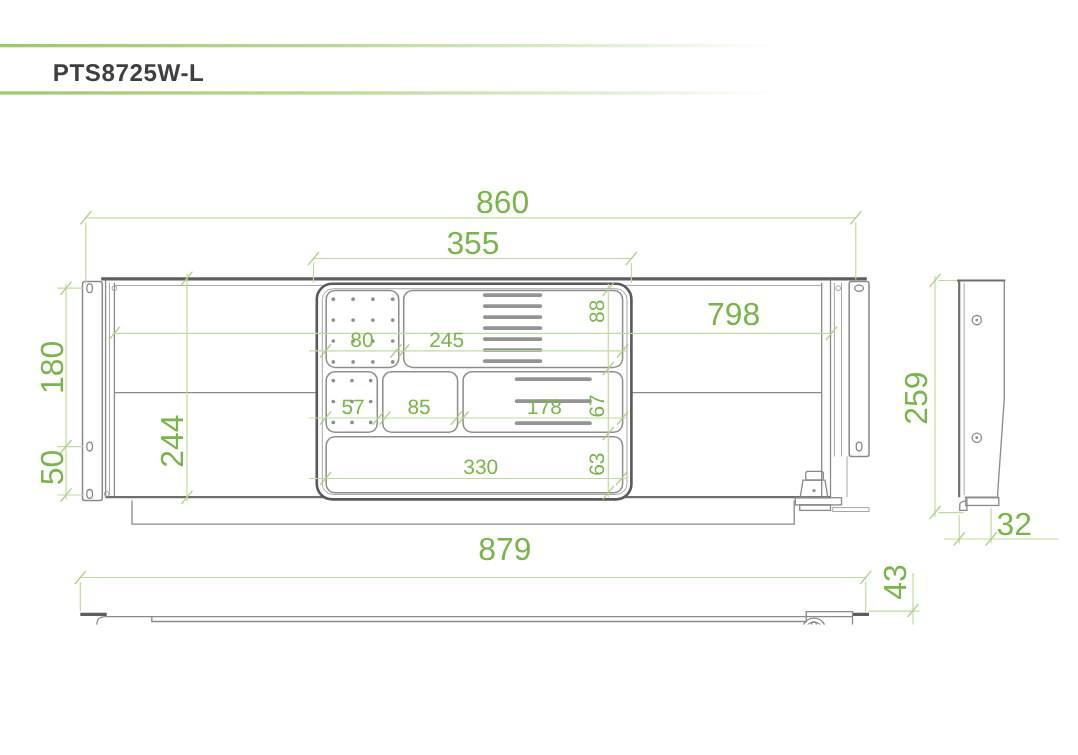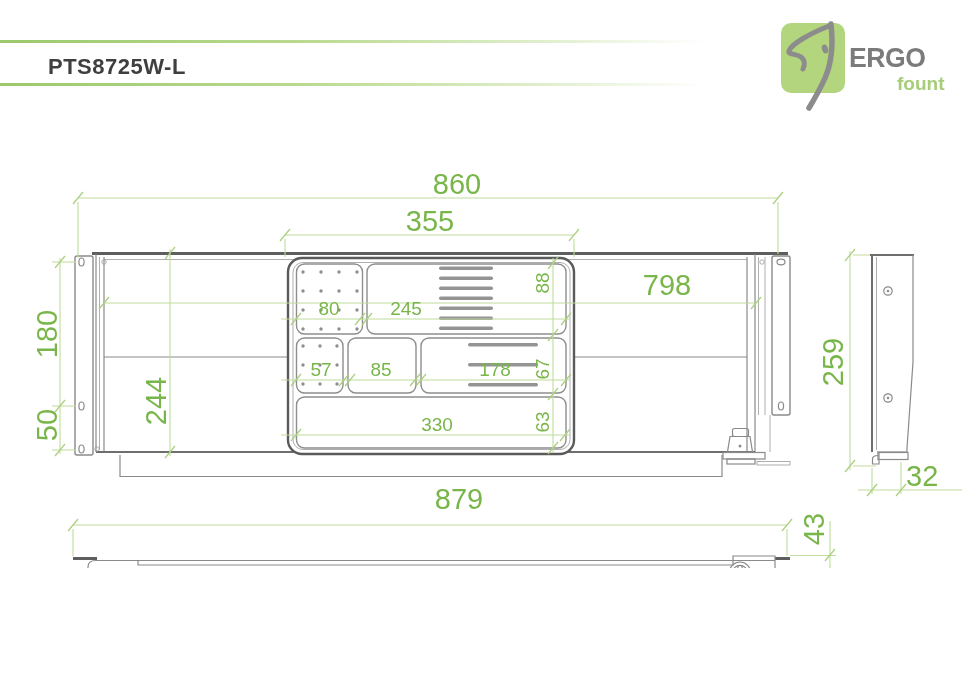--- a/index.html
+++ b/index.html
@@ -32,30 +32,20 @@
 </style>
 </head>
 <body>
 
 <div id="page">
 
   <div id="rule-top" class="rule"></div>
   <div id="rule-bottom" class="rule"></div>
   <div id="title">PTS8725W-L</div>
 
-  <div id="logo">
-    <svg id="logo-mark" width="80" height="100" viewBox="0 0 80 100">
-      <rect x="6" y="7" width="64" height="70" rx="10" fill="#b2d57d"></rect>
-      <path d="M54,10 C36,17 16,28 14,35 C13,39 20,37 26,41 C30,44 30,49 28,53" stroke="#8c8c8c" stroke-width="5" fill="none" stroke-linecap="round"></path>
-      <path d="M56,8 C58,26 58,44 50,62 C46,71 40,82 34,92" stroke="#8c8c8c" stroke-width="5.5" fill="none" stroke-linecap="round"></path>
-      <ellipse cx="50" cy="33" rx="3" ry="4.5" transform="rotate(-20 50 33)" fill="#8c8c8c"></ellipse>
-    </svg>
-    <div id="logo-brand">ERGO</div>
-    <div id="logo-tagline">fount</div>
-  </div>
 
   <svg id="drawing" width="980" height="686" viewBox="0 0 980 686">
 
     <g>
       <line class="g-thick" x1="92" y1="253.5" x2="788" y2="253.5"></line>
       <line class="g-line" x1="96" y1="254" x2="96" y2="452"></line>
       <line class="g-thin" x1="99.5" y1="257" x2="99.5" y2="450"></line>
       <line class="g-line" x1="104" y1="257" x2="104" y2="452"></line>
       <line class="g-line" x1="747" y1="257" x2="747" y2="452"></line>
       <line class="g-line" x1="755" y1="254" x2="755" y2="452"></line>

